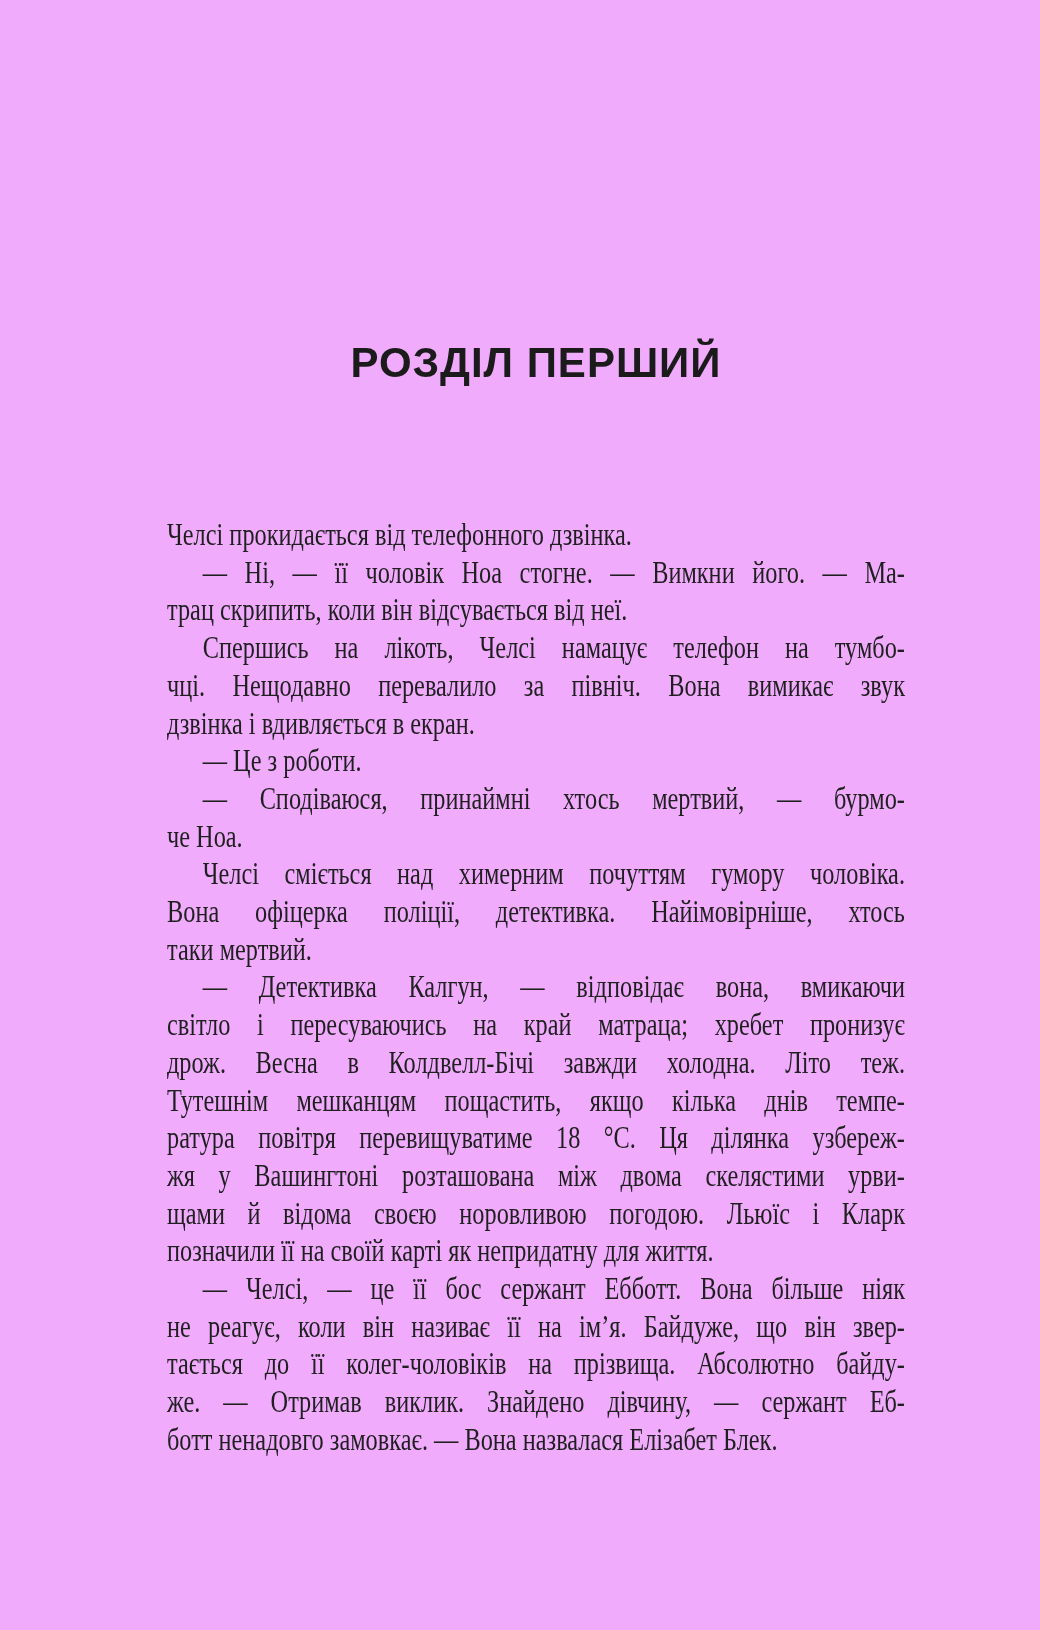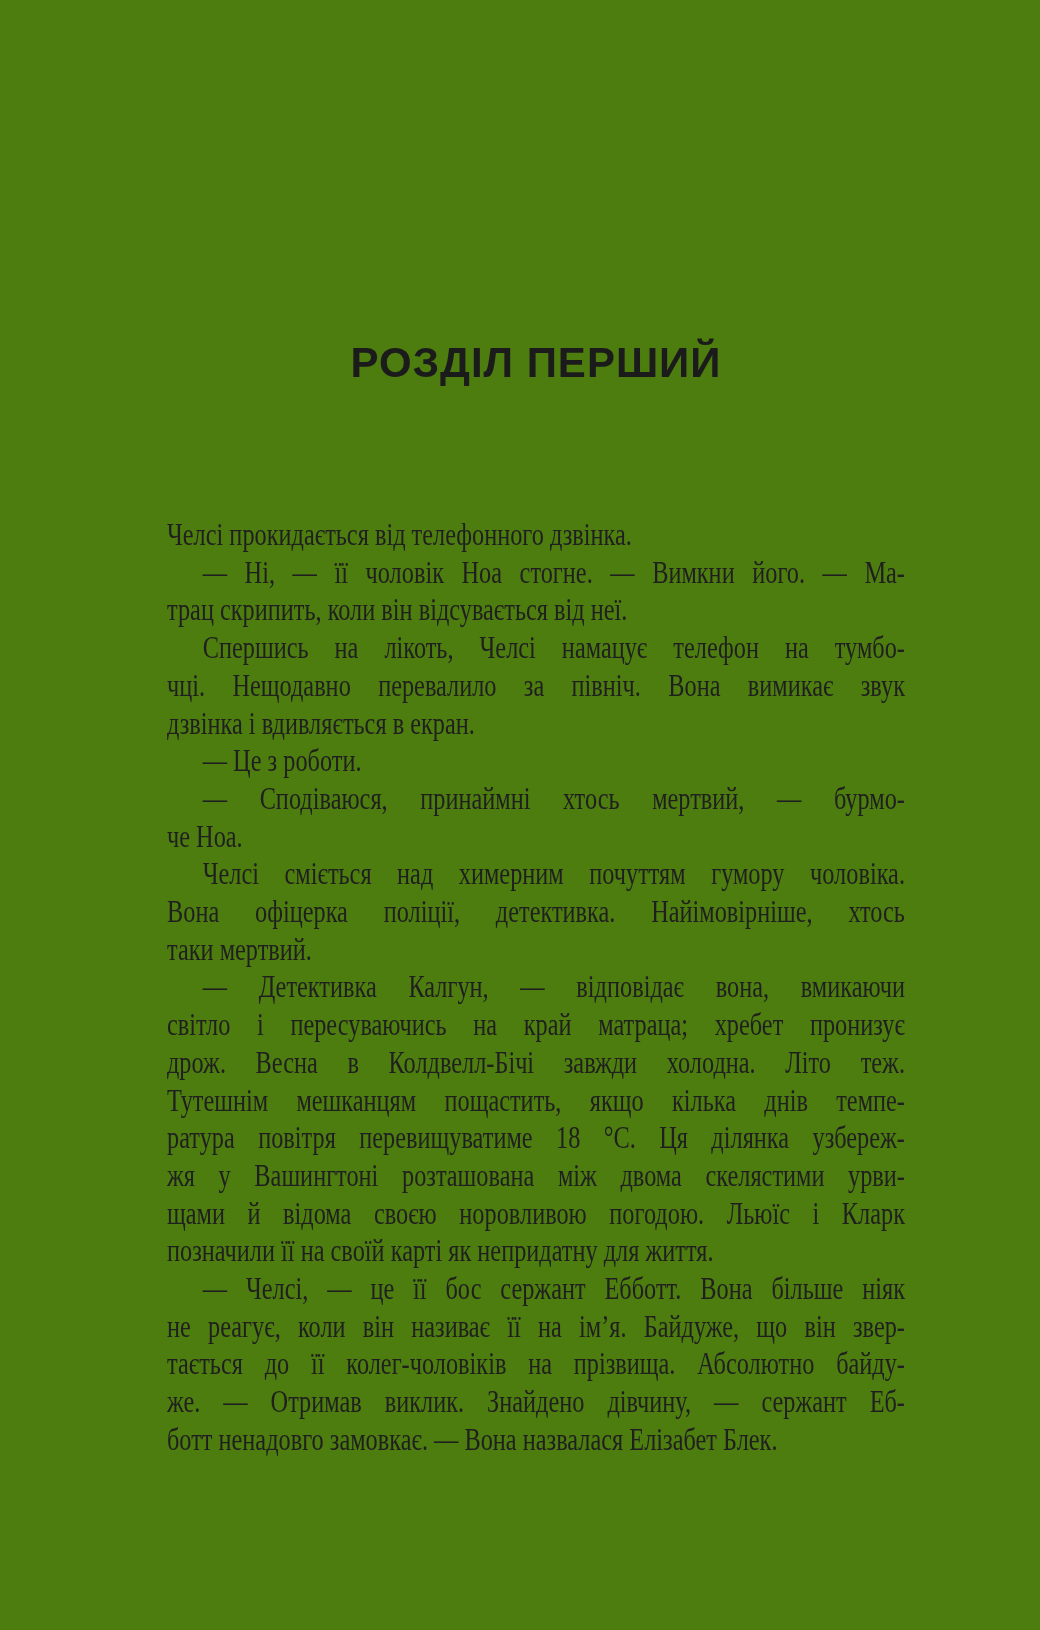--- a/index.html
+++ b/index.html
@@ -4,21 +4,21 @@
 <style>
   html, body {
     margin: 0;
     padding: 0;
     background: #ffffff;
   }
   .page {
     position: relative;
     width: 1040px;
     height: 1630px;
-    background: #4d7c0f;
+    background: #f0abfc;
     overflow: hidden;
   }
   .chapter-title {
     position: absolute;
     left: 167px;
     top: 339px;
     width: 738px;
     margin: 0;
     text-align: center;
     font-family: "Liberation Sans", sans-serif;

